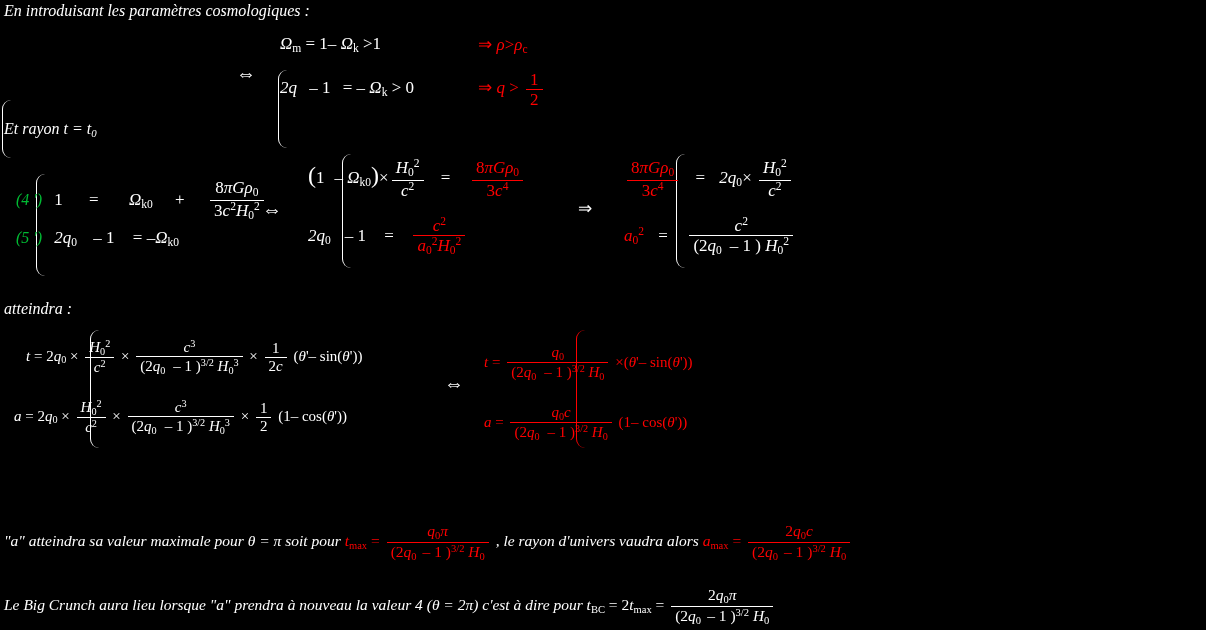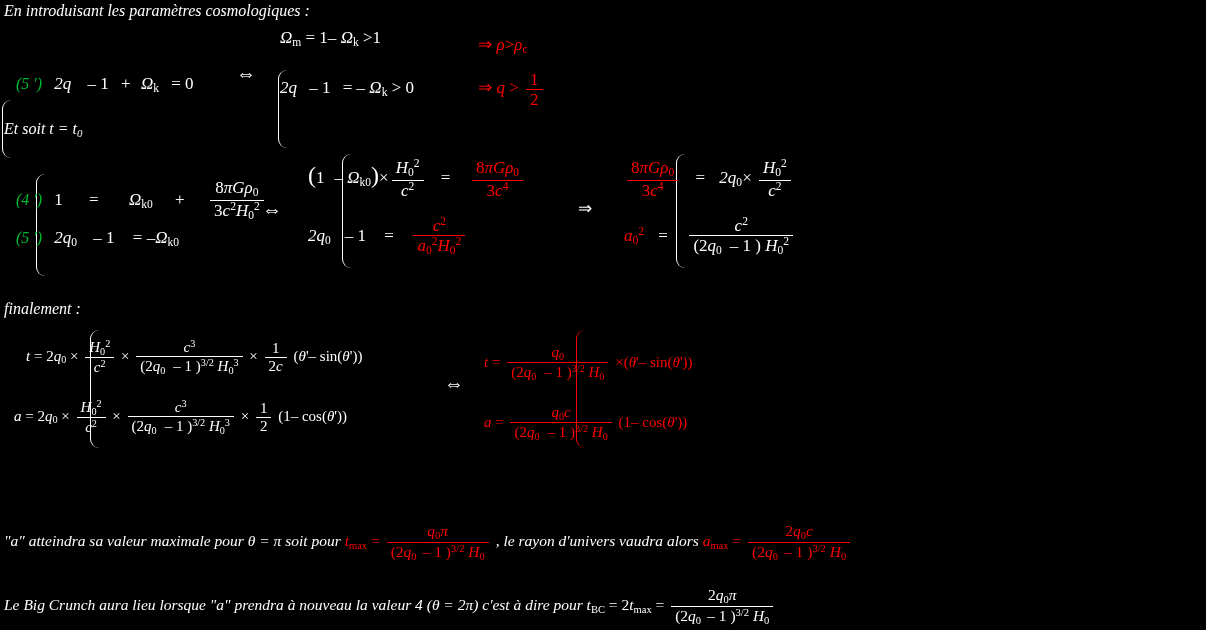--- a/index.html
+++ b/index.html
@@ -53,54 +53,46 @@
   
   <div class="abs lbl" style="left:4px;top:2px;">En introduisant les paramètres cosmologiques :</div>
 
   
   
   <div class="abs brace" style="left:2px;top:40px;width:12px;height:58px;">
     <span class="brace-l" style="left:0;top:0;width:10px;height:58px;"></span>
   </div>
 
 
-  <div class="abs math" style="left:16px;top:74px;">
-    <span class="green tag">(5 ')</span>
-    <span style="display:inline-block;width:8px;"></span><span class="it">2q</span>
-    <span style="display:inline-block;width:12px;"></span><span>– 1</span>
-    <span style="display:inline-block;width:8px;"></span><span>+</span>
-    <span style="display:inline-block;width:6px;"></span><span class="it">Ω</span><sub>k</sub>
-    <span style="display:inline-block;width:8px;"></span><span>= 0</span>
-  </div>
 
   <div class="abs eqv" style="left:236px;top:62px;">⇔</div>
 
   <div class="abs brace" style="left:262px;top:30px;width:14px;height:78px;">
     <span class="brace-l" style="left:0;top:0;width:12px;height:78px;"></span>
   </div>
 
-  <div class="abs math" style="left:280px;top:28px;">
+  <div class="abs math" style="left:280px;top:34px;">
     <span class="it">Ω</span><sub>m</sub> <span>= 1–</span> <span class="it">Ω</span><sub>k</sub> <span>&gt;1</span>
   </div>
   <div class="abs math" style="left:280px;top:78px;">
     <span class="it">2q</span> <span style="display:inline-block;width:8px;"></span><span>– 1</span>
     <span style="display:inline-block;width:8px;"></span><span>= –</span> <span class="it">Ω</span><sub>k</sub> <span>&gt; 0</span>
   </div>
 
   <div class="abs imp red" style="left:478px;top:34px;">
     <span>⇒</span>&nbsp;<span class="it">ρ</span>&gt;<span class="it">ρ</span><sub>c</sub>
   </div>
   <div class="abs imp red" style="left:478px;top:70px;">
     <span>⇒</span>&nbsp;<span class="it">q</span> &gt;
     <span class="frac rd"><span class="num">1</span><span class="den">2</span></span>
   </div>
 
   
   <div class="abs lbl" style="left:4px;top:120px;">
-    <span>Et soit t = t</span><sub>0</sub>
+    <span>Et rayon t = t</span><sub>0</sub>
   </div>
 
   
   <div class="abs brace" style="left:2px;top:158px;width:14px;height:102px;">
     <span class="brace-l" style="left:0;top:0;width:12px;height:102px;"></span>
   </div>
 
   <div class="abs math" style="left:16px;top:178px;">
     <span class="green tag">(4 ')</span>
     <span style="display:inline-block;width:8px;"></span><span>1</span>
@@ -152,21 +144,21 @@
   </div>
 
   <div class="abs math" style="left:624px;top:216px;">
     <span class="red it">a</span><sub class="red">0</sub><sup class="red">2</sup>
     <span style="display:inline-block;width:10px;"></span><span class="white">=</span>
     <span style="display:inline-block;width:10px;"></span>
     <span class="frac"><span class="num"><span class="it">c</span><sup>2</sup></span><span class="den">(2<span class="it">q</span><sub>0</sub><span style="display:inline-block;width:8px;"></span>– 1 )&nbsp;<span class="it">H</span><sub>0</sub><sup>2</sup></span></span>
   </div>
 
   
-  <div class="abs lbl" style="left:4px;top:300px;">finalement :</div>
+  <div class="abs lbl" style="left:4px;top:300px;">atteindra :</div>
 
   
   <div class="abs brace" style="left:2px;top:330px;width:14px;height:118px;">
     <span class="brace-l" style="left:0;top:0;width:12px;height:118px;"></span>
   </div>
 
   <div class="abs msmall" style="left:26px;top:338px;">
     <span class="it">t</span> = 2<span class="it">q</span><sub>0</sub> ×
     <span class="frac"><span class="num"><span class="it">H</span><sub>0</sub><sup>2</sup></span><span class="den"><span class="it">c</span><sup>2</sup></span></span> ×
     <span class="frac"><span class="num"><span class="it">c</span><sup>3</sup></span><span class="den">(2<span class="it">q</span><sub>0</sub><span style="display:inline-block;width:8px;"></span>– 1 )<sup>3/2</sup>&nbsp;<span class="it">H</span><sub>0</sub><sup>3</sup></span></span> ×

